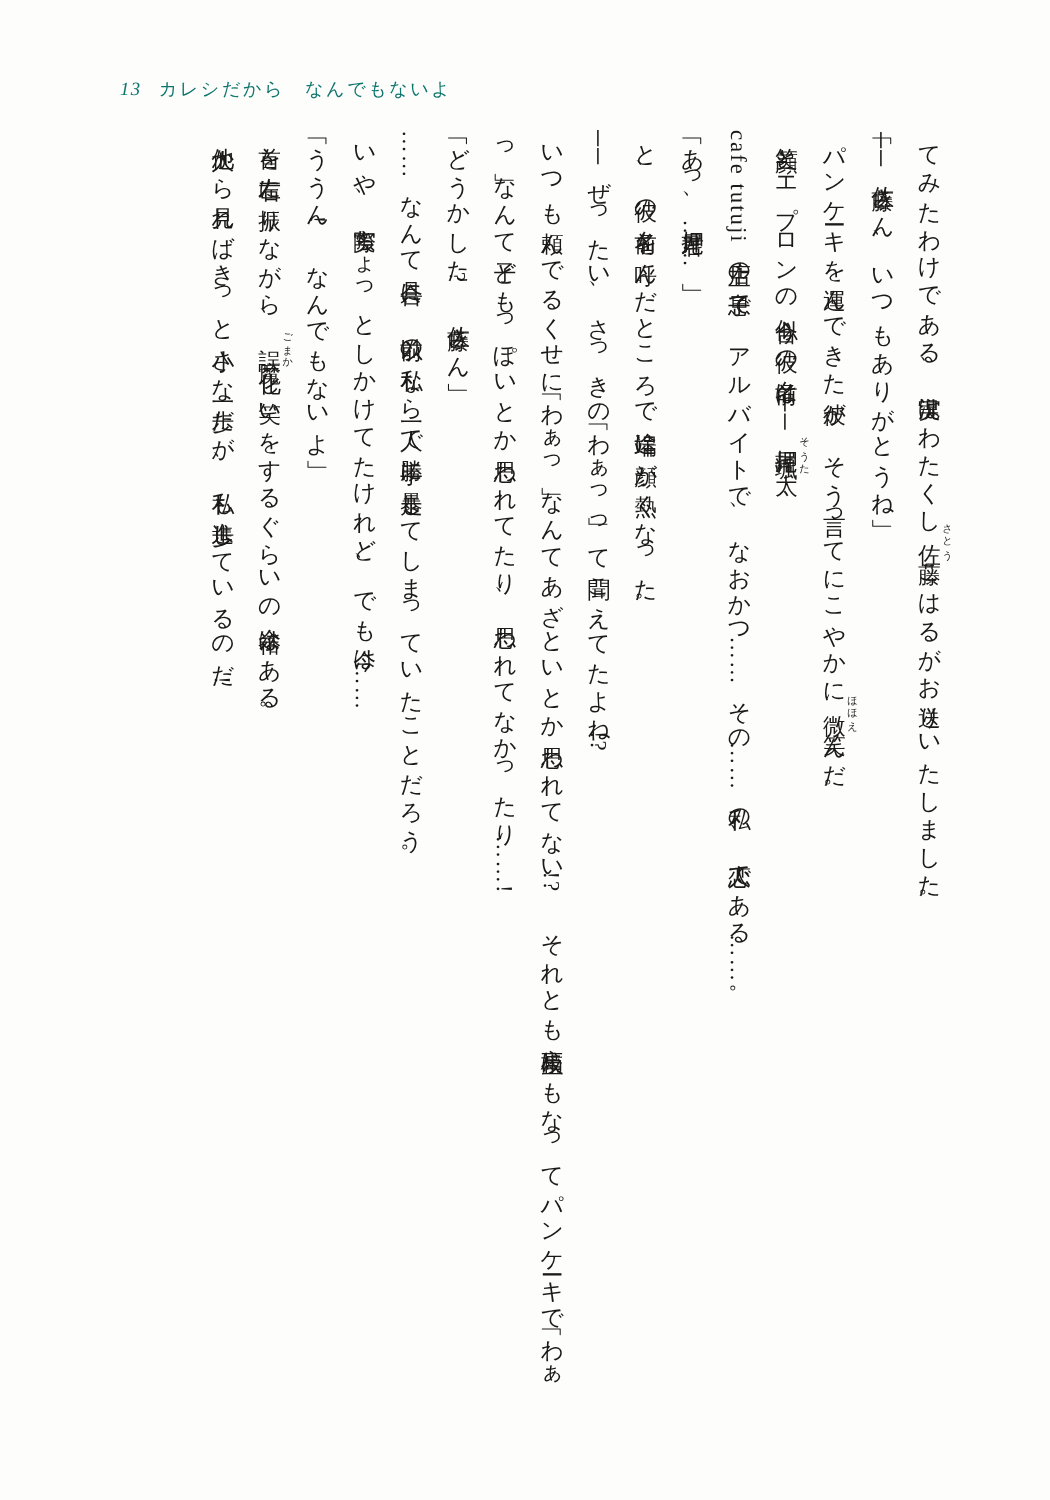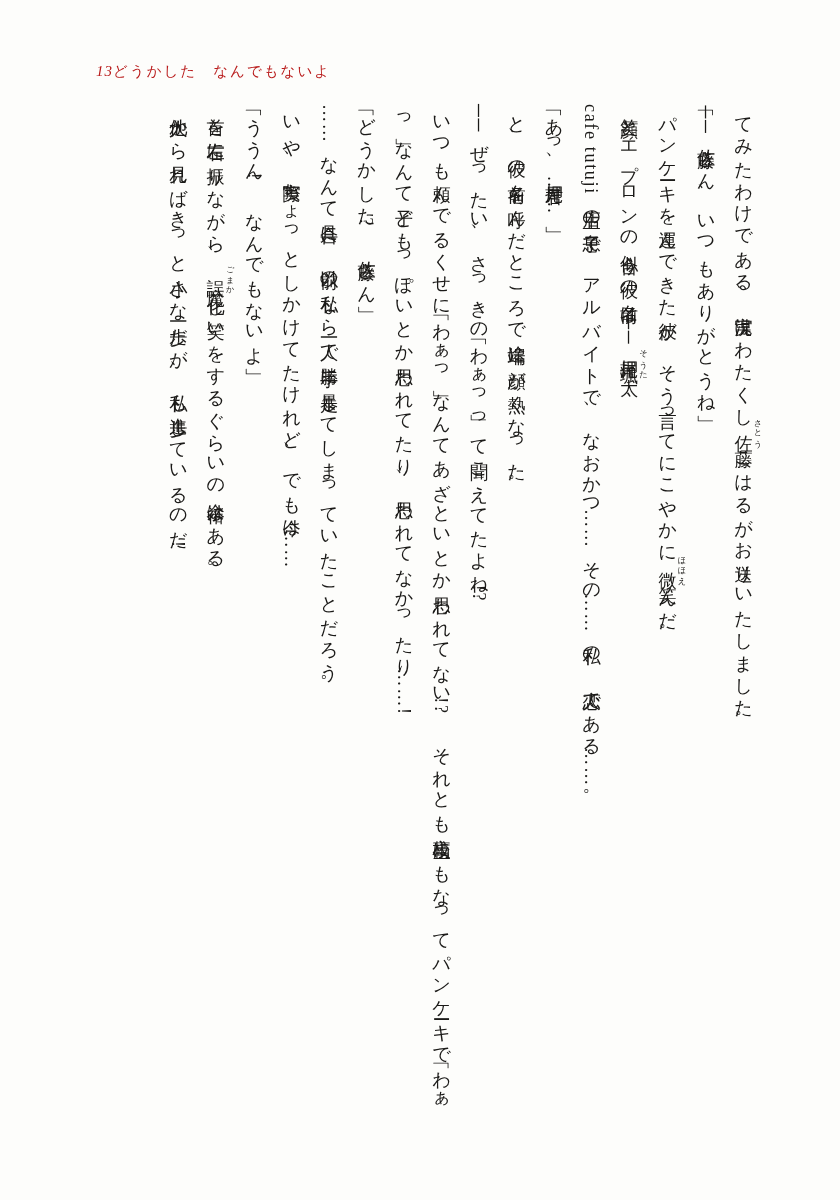--- a/index.html
+++ b/index.html
@@ -22,25 +22,25 @@
     height: 1200px;
     background: #fdfdfb;
   }
   
   .runhead {
     position: absolute;
     top: 62px;
     left: 96px;
     display: flex;
     align-items: baseline;
-    gap: 0;
+    gap: 14px;
     font-family: "Liberation Serif", serif;
     font-size: 15px;
     letter-spacing: 1px;
-    color: #b91c1c;
+    color: #0f766e;
   }
   .runhead .folio {
     font-style: italic;
     font-size: 15px;
   }
   .runhead .chap {
     font-size: 14.5px;
     letter-spacing: 2px;
   }
   .runhead .chap .sep {
@@ -82,21 +82,21 @@
   }
 </style>
 </head>
 <body>
 
 <div class="page">
 
   <div class="runhead">
     <span class="folio">13</span>
     <span class="chap">
-      <span>どうかした</span><span class="sep"></span><span>なんでもないよ</span>
+      <span>カレシだから</span><span class="sep"></span><span>なんでもないよ</span>
     </span>
   </div>
 
   <div class="vtext">
 
     <p>てみたわけである、実況はわたくし<ruby>佐藤<rt>さとう</rt></ruby>こはるがお送りいたしました。</p>
 
     <p>「──佐藤さん、いつもありがとうね」</p>
 
     <p>パンケーキを運んできた彼が、そう言ってにこやかに<ruby>微笑<rt>ほほえ</rt></ruby>んだ。</p>

